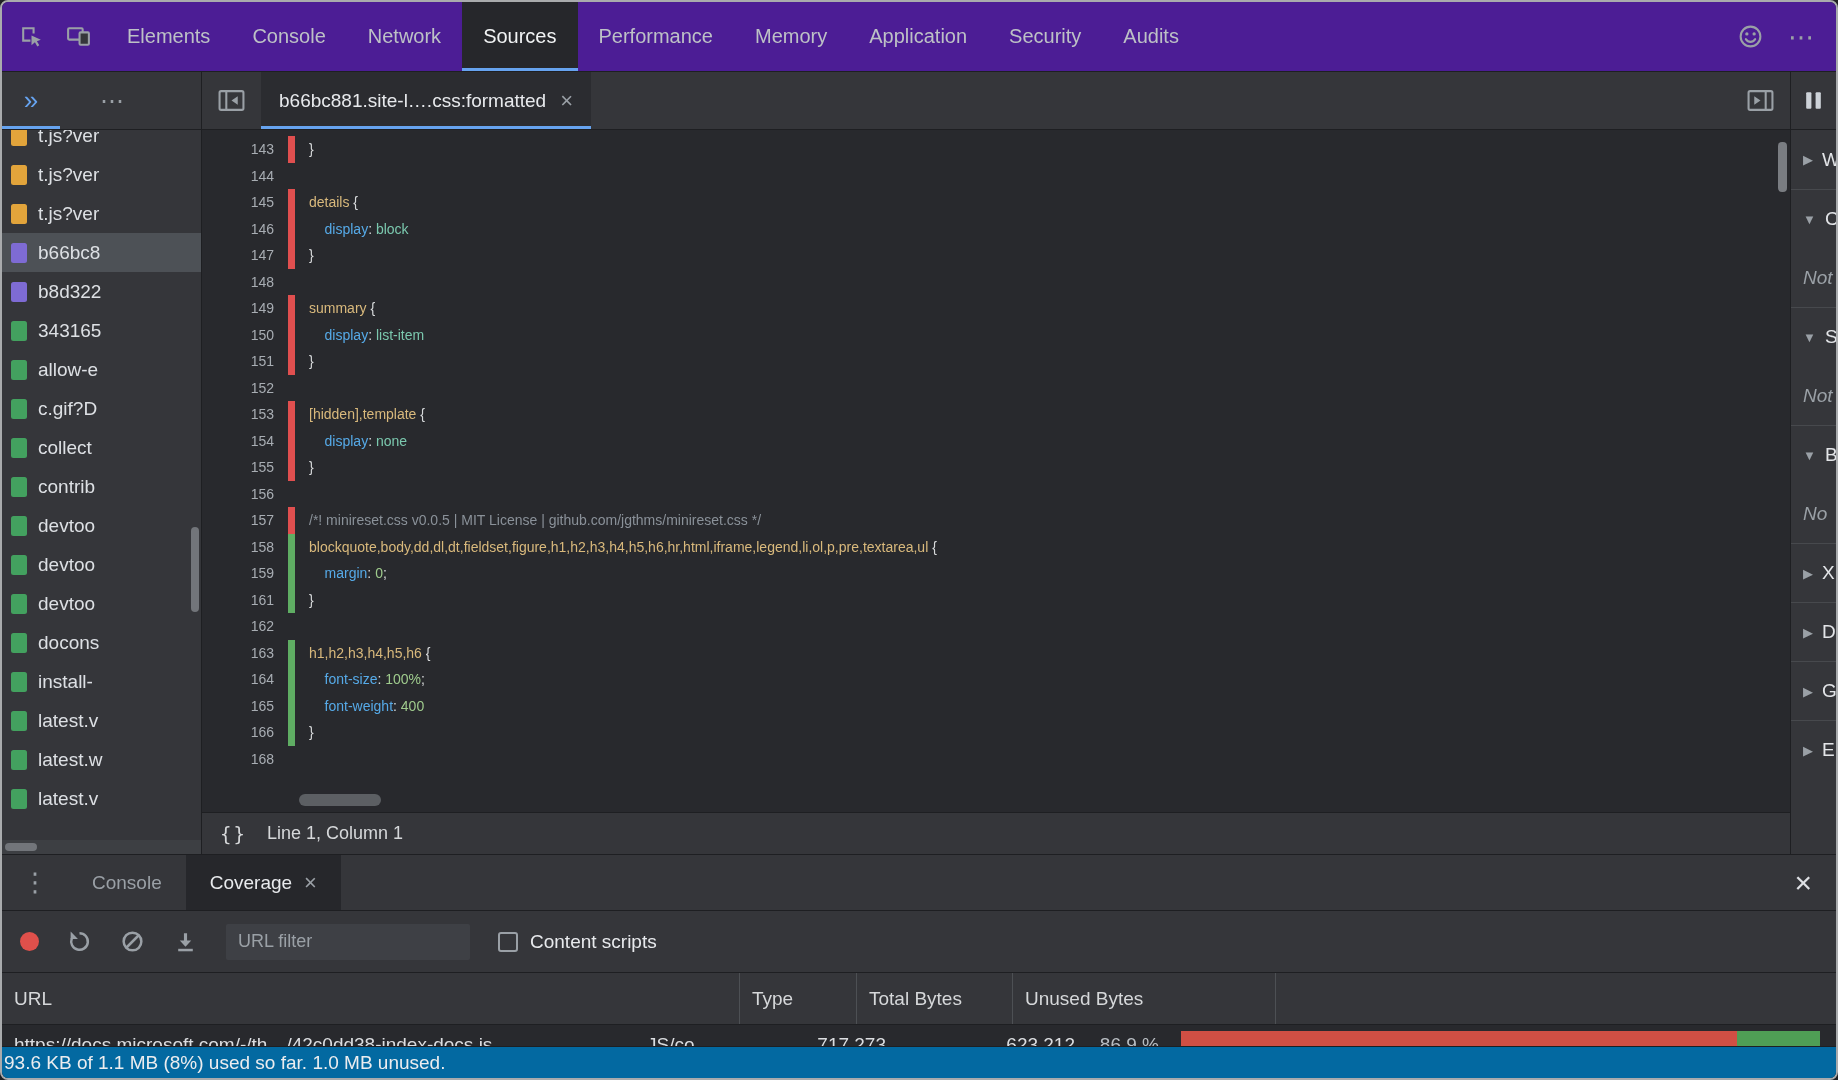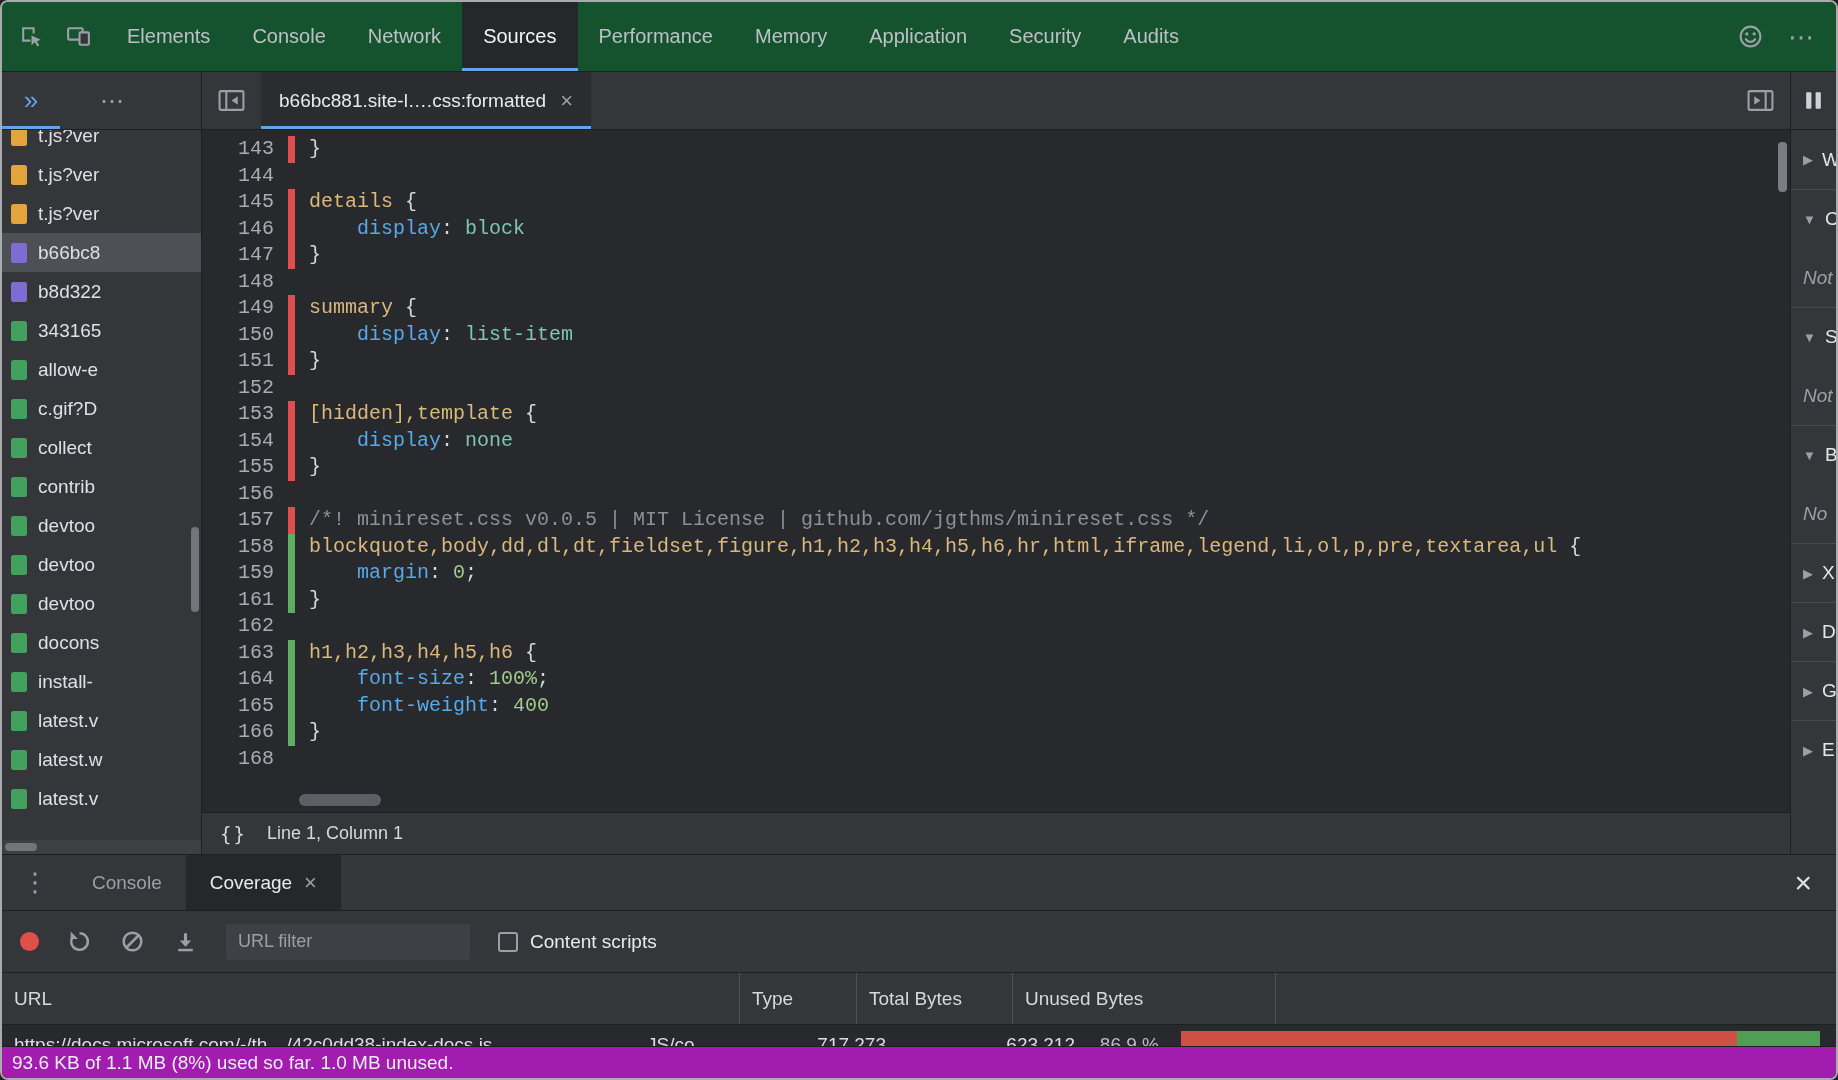--- a/index.html
+++ b/index.html
@@ -4,21 +4,21 @@
 <style>
   * { margin:0; padding:0; box-sizing:border-box; }
   html,body { width:1838px; height:1080px; background:#202124; overflow:hidden; }
   body { font-family:"Liberation Sans", sans-serif; }
 
   .devtools { width:1838px; height:1080px; border:2px solid #a9abad; border-radius:8px;
               background:#35363a; display:flex; flex-direction:column; overflow:hidden; }
 
   
   .main-toolbar { height:70px; flex:0 0 auto; display:flex; align-items:stretch;
-                  background:#14532d; border-bottom:1px solid #1e1f22; }
+                  background:#4c1d95; border-bottom:1px solid #1e1f22; }
   .tb-icons { display:flex; align-items:center; gap:20px; padding:0 14px 0 16px; }
   .tb-icon { display:flex; align-items:center; justify-content:center; }
   .main-tabs { display:flex; align-items:stretch; }
   .main-tab { display:flex; align-items:center; padding:0 21px; font-size:20px; color:#bdc1c6; }
   .main-tab.active { background:#26272b; color:#f1f3f4; box-shadow:inset 0 -3px 0 #66a3ef; }
   .tb-spacer { flex:1; }
   .tb-right { display:flex; align-items:center; gap:24px; padding:0 20px; }
   .dots { color:#9aa0a6; font-size:26px; letter-spacing:2px; line-height:1; }
 
   
@@ -48,21 +48,21 @@
   .file-icon { width:16px; height:20px; border-radius:2.5px; flex:0 0 auto; }
   .file-icon.js { background:#e2a43b; }
   .file-icon.css { background:#7e6bd4; }
   .file-icon.other { background:#43a15f; }
   .tree-vthumb { position:absolute; right:2px; top:397px; width:8px; height:85px; border-radius:4px; background:#72757a; }
   .tree-hscroll { position:absolute; left:0; right:0; bottom:0; height:14px; background:#3d3f43; }
   .tree-hthumb { position:absolute; left:3px; bottom:3px; width:32px; height:8px; border-radius:4px; background:#72757a; }
 
   .editor-col { flex:1; min-width:0; display:flex; flex-direction:column; background:#28292d; }
   .code-area { flex:1; overflow:hidden; position:relative; padding-top:6px;
-               font-family:Liberation Mono, monospace; font-size:20px; }
+               font-family:Liberation Sans, sans-serif; font-size:14px; }
   .code-line { display:flex; height:26.5px; line-height:26.5px; white-space:pre; }
   .ln { width:86px; flex:0 0 auto; text-align:right; padding-right:14px; color:#a8adb3; }
   .mark { width:7px; flex:0 0 auto; margin-right:7px; }
   .mark.red { background:#e04f4f; }
   .mark.green { background:#5fad63; }
   .code-text { margin-left:7px; }
   .tk-s { color:#d9b97c; } .tk-pr { color:#56aae8; } .tk-v { color:#7bc8ae; }
   .tk-n { color:#9fcb8d; } .tk-c { color:#8a9199; } .tk-p { color:#d6d8da; }
   .editor-vthumb { position:absolute; top:12px; right:3px; width:9px; height:50px; border-radius:4px; background:#7a7d82; }
   .editor-hthumb { position:absolute; bottom:6px; left:97px; width:82px; height:12px; border-radius:6px; background:#5c5f63; }
@@ -113,22 +113,22 @@
   .cell-type { width:117px; flex:0 0 auto; }
   .cell-total { width:156px; flex:0 0 auto; text-align:right; padding-right:22px; }
   .cell-unused { width:263px; flex:0 0 auto; display:flex; }
   .unused-num { flex:1; text-align:right; }
   .unused-pct { width:84px; text-align:right; color:#b9bec3; }
   .cell-bar { flex:1; padding:6px 16px 0 10px; }
   .usage-bar { height:16px; display:flex; width:100%; }
   .seg-red { background:#d04f44; height:100%; }
   .seg-green { background:#4f9e55; height:100%; }
 
-  .drawer-status { height:32px; background:#a21caf; border-top:1px solid #1e1f22;
-                   display:flex; align-items:center; padding:0 10px; font-size:19px; color:#ecedef; }
+  .drawer-status { height:32px; background:#0369a1; border-top:1px solid #1e1f22;
+                   display:flex; align-items:center; padding:0 2px; font-size:19px; color:#ecedef; }
 </style>
 </head>
 <body>
 
 <div class="devtools">
 
   <div class="main-toolbar">
     <div class="tb-icons">
       <span class="tb-icon">
         <svg width="27" height="27" viewBox="0 0 26 26">

